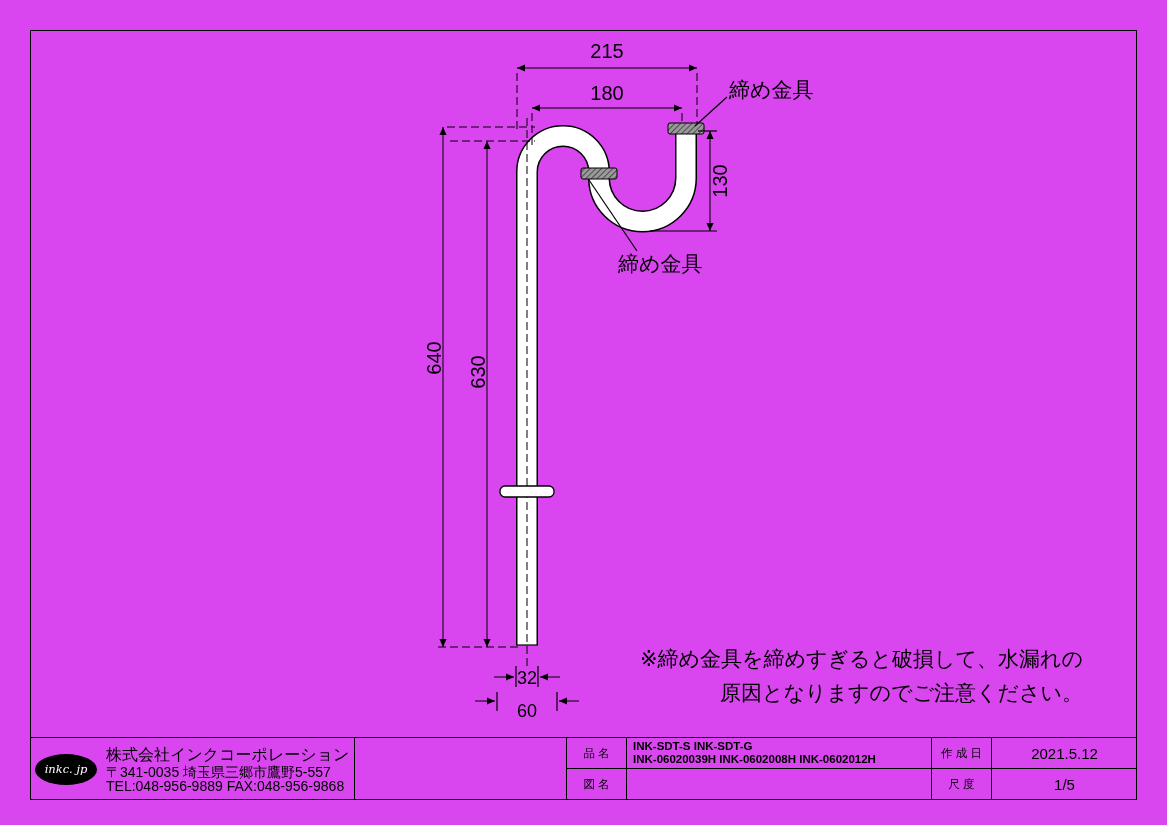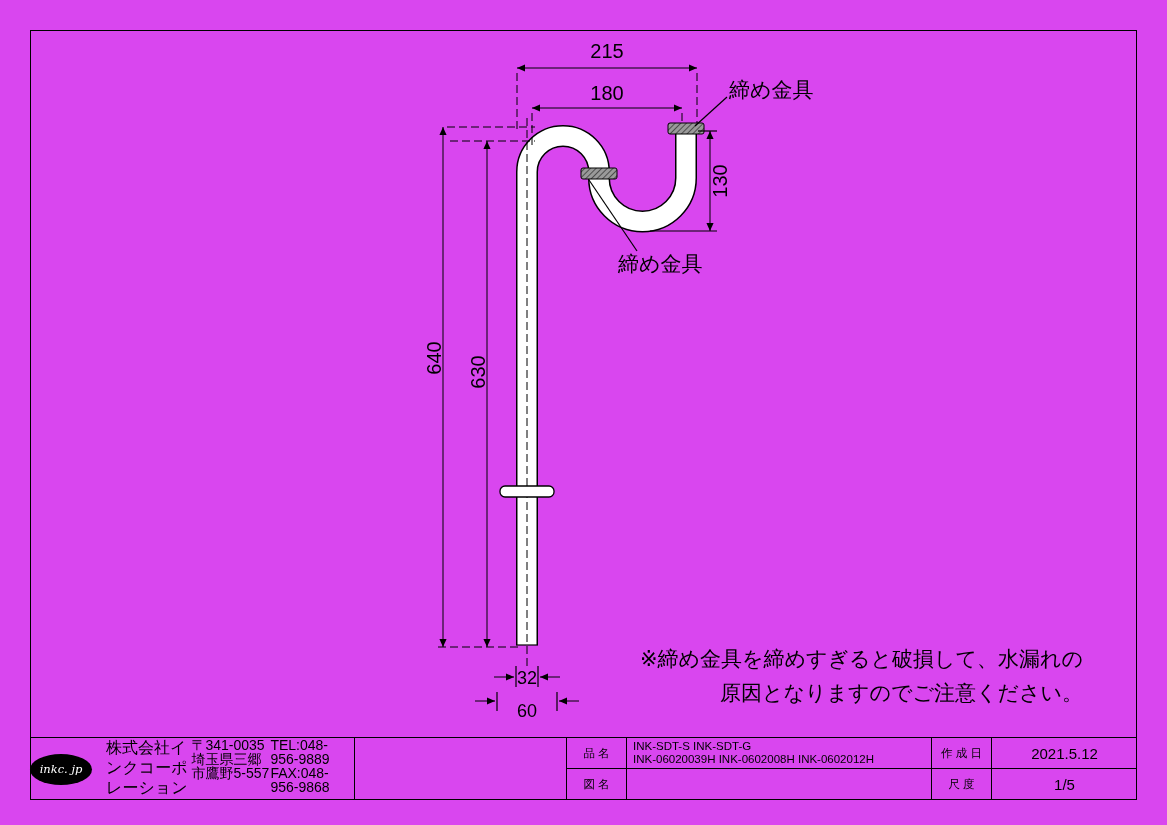--- a/index.html
+++ b/index.html
@@ -19,34 +19,34 @@
   .pipe-inner{stroke:#fff;stroke-width:19;fill:none;}
   .flange{fill:#fff;stroke:#000;stroke-width:1.3;}
   .fitting{fill:url(#hatchp);stroke:#000;stroke-width:1;}
 
   .note{position:absolute;left:640px;top:642px;font-size:21px;line-height:34px;white-space:nowrap;}
   .note-l2{padding-left:33px;text-align:right;}
 
   .title-block{position:absolute;left:30px;top:737px;width:1107px;height:63px;
                box-sizing:border-box;border-top:1.5px solid #000;display:flex;}
   .tb-left{display:flex;width:325px;box-sizing:border-box;border-right:1px solid #000;}
-  .tb-logo{width:72px;display:flex;align-items:center;}
+  .tb-logo{width:72px;display:flex;align-items:center;justify-content:center;}
   .tb-logo span{display:block;width:62px;height:31px;border-radius:50%;background:#000;color:#fff;
                 font:italic 11.5px "DejaVu Serif",serif;line-height:31px;text-align:center;}
-  .tb-company{flex:1;display:flex;flex-direction:row;justify-content:center;padding-left:4px;}
+  .tb-company{flex:1;display:flex;flex-direction:column;justify-content:center;padding-left:4px;}
   .tb-name{font-size:16px;line-height:20px;}
   .tb-addr,.tb-tel{font-size:14px;line-height:14px;}
   .tb-spacer{width:212px;box-sizing:border-box;border-right:1px solid #000;}
   .tb-grid{flex:1;display:grid;grid-template-columns:60px 305px 60px 1fr;grid-template-rows:1fr 1fr;}
   .c{display:flex;align-items:center;justify-content:center;box-sizing:border-box;overflow:hidden;}
   .c.br{border-right:1px solid #000;}
   .c.bb{border-bottom:1px solid #000;}
   .c.lbl{font-size:11.5px;}
   .c.val{flex-direction:column;align-items:flex-start;justify-content:center;
-         padding-left:6px;font-size:11.5px;line-height:13px;}
+         padding-left:6px;font-size:11.5px;line-height:13px;font-weight:bold;}
   .c.big{font-size:15px;}
 </style>
 </head>
 <body>
 
 <div class="page">
   <div class="frame"></div>
 
   <svg class="draw" width="1167" height="825" viewBox="0 0 1167 825">
     <defs>

